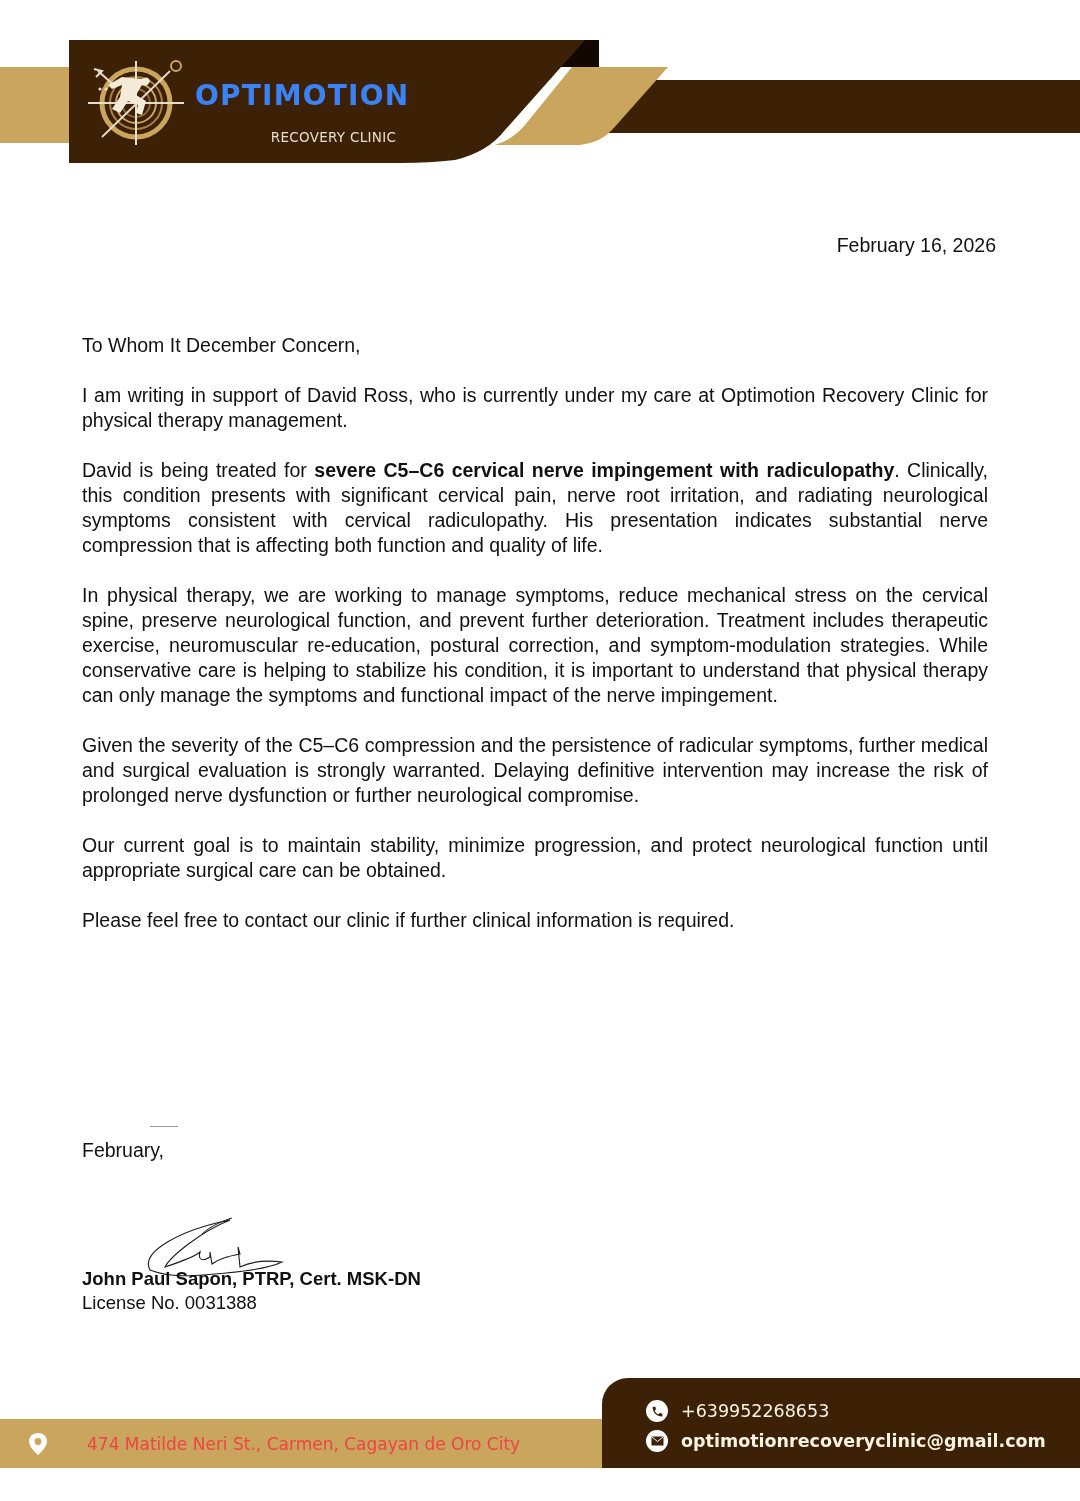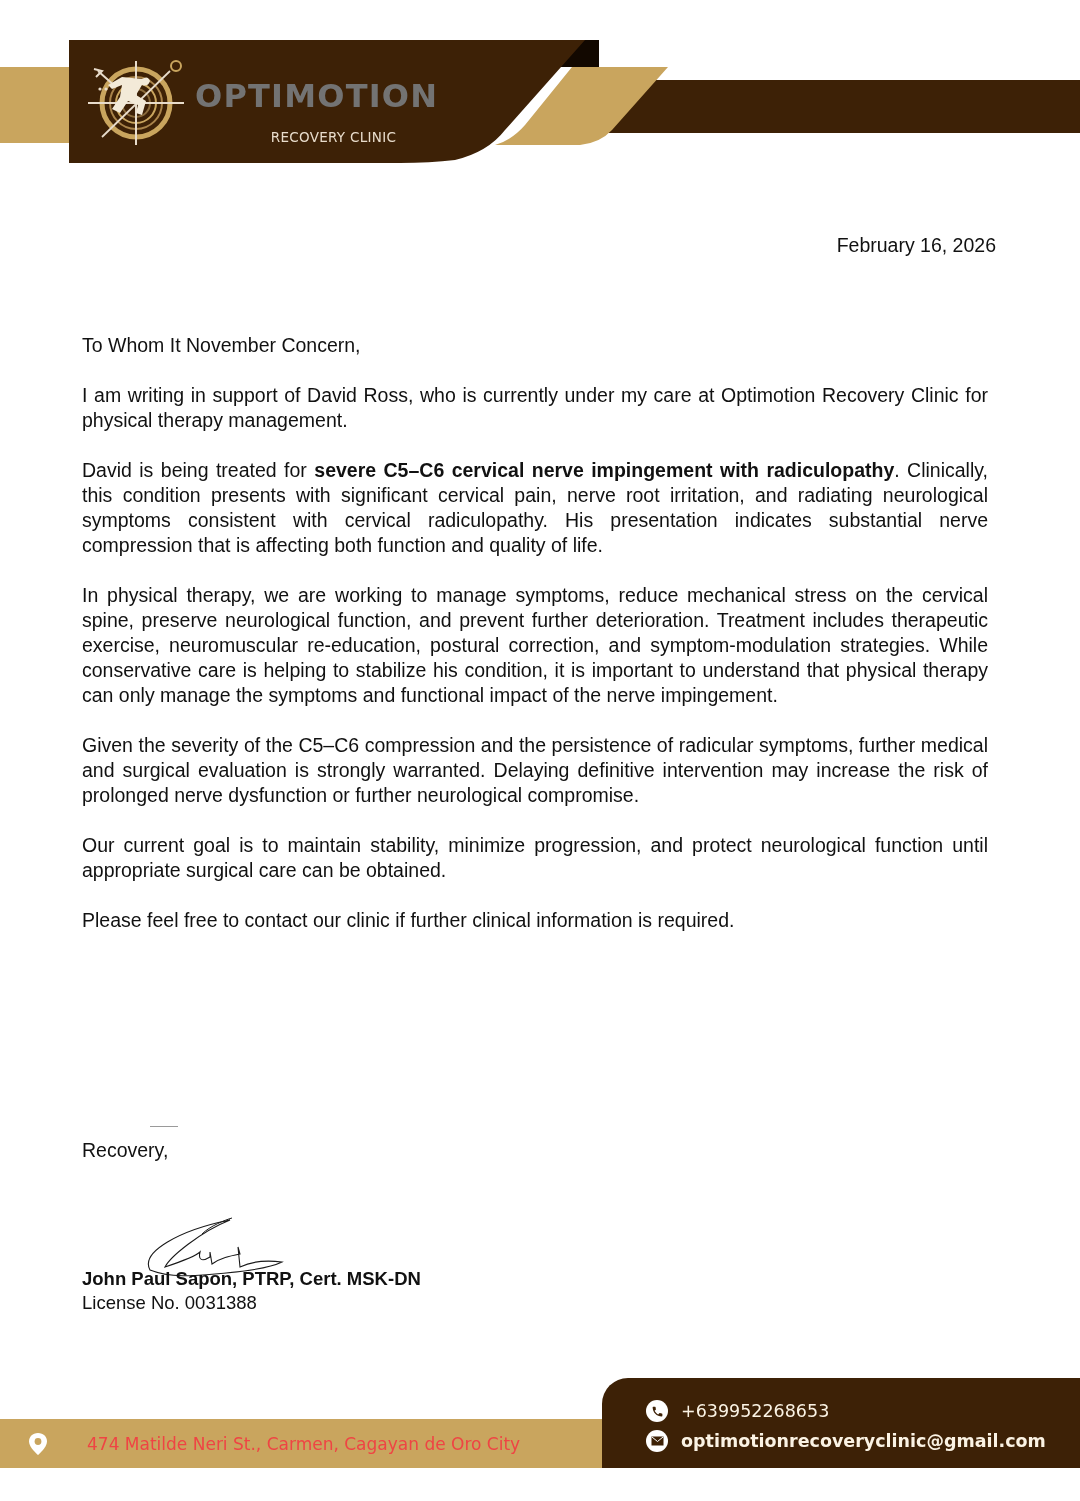--- a/index.html
+++ b/index.html
@@ -4,21 +4,21 @@
   <style>
     html, body { margin: 0; padding: 0; background: #ffffff; }
     body {
       width: 1080px; height: 1501px; position: relative; overflow: hidden;
       font-family: "Liberation Sans", "DejaVu Sans", sans-serif; color: #111111;
     }
     .header-svg { position: absolute; left: 0; top: 0; width: 1080px; height: 180px; }
     .logo-mark { position: absolute; left: 84px; top: 57px; width: 104px; height: 90px; }
     .brand-name {
       position: absolute; left: 195px; top: 74px; font-family: "DejaVu Sans", sans-serif;
-      font-weight: bold; font-size: 32px; letter-spacing: 1.2px; color: #737373; line-height: 44px;
+      font-weight: bold; font-size: 28px; letter-spacing: 1.2px; color: #3b82f6; line-height: 44px;
     }
     .brand-sub {
       position: absolute; left: 196px; top: 121px; width: 275px; height: 20px;
       display: flex; align-items: center; gap: 8px;
       font-family: "DejaVu Sans", sans-serif; font-size: 13.5px; color: #e8dccb; letter-spacing: 0.3px; flex-direction: column;
     }
     .brand-sub .rule { flex: 1; height: 1px; background: #c9a55e; }
 
     .date {
       position: absolute; right: 84px; top: 233px; font-size: 19.5px; line-height: 24px;
@@ -92,31 +92,31 @@
 <div class="brand-name">OPTIMOTION</div>
 <div class="brand-sub">
   <span class="rule"></span>
   <span>RECOVERY CLINIC</span>
   <span class="rule"></span>
 </div>
 
 <div class="date">February 16, 2026</div>
 
 <div class="letter">
-  <p class="salutation">To Whom It November Concern,</p>
+  <p class="salutation">To Whom It December Concern,</p>
   <p>I am writing in support of David Ross, who is currently under my care at Optimotion Recovery Clinic for physical therapy management.</p>
   <p><span>David is being treated for </span><b>severe C5–C6 cervical nerve impingement with radiculopathy</b><span>. Clinically, this condition presents with significant cervical pain, nerve root irritation, and radiating neurological symptoms consistent with cervical radiculopathy. His presentation indicates substantial nerve compression that is affecting both function and quality of life.</span></p>
   <p>In physical therapy, we are working to manage symptoms, reduce mechanical stress on the cervical spine, preserve neurological function, and prevent further deterioration. Treatment includes therapeutic exercise, neuromuscular re-education, postural correction, and symptom-modulation strategies. While conservative care is helping to stabilize his condition, it is important to understand that physical therapy can only manage the symptoms and functional impact of the nerve impingement.</p>
   <p>Given the severity of the C5–C6 compression and the persistence of radicular symptoms, further medical and surgical evaluation is strongly warranted. Delaying definitive intervention may increase the risk of prolonged nerve dysfunction or further neurological compromise.</p>
   <p>Our current goal is to maintain stability, minimize progression, and protect neurological function until appropriate surgical care can be obtained.</p>
   <p>Please feel free to contact our clinic if further clinical information is required.</p>
 </div>
 
 <div class="faint-mark"></div>
-<div class="closing">Recovery,</div>
+<div class="closing">February,</div>
 
 <svg class="signature-svg" viewBox="0 0 160 75">
   <path d="M10,58 C0,40 40,18 90,8 C60,20 30,45 25,55 C40,50 55,45 60,40 C58,48 62,50 70,45 L70,40 L72,52 C80,46 90,44 100,42 L98,35 L100,55 C110,50 125,48 142,50 C130,56 100,60 75,62 C55,64 30,66 10,58 Z" fill="none" stroke="#1a1a1a" stroke-width="1.1"></path>
   <path d="M62,22 C70,14 85,8 92,6" fill="none" stroke="#1a1a1a" stroke-width="1"></path>
 </svg>
 
 <div class="signer-name">John Paul Sapon, PTRP, Cert. MSK-DN</div>
 <div class="license">License No. 0031388</div>
 
 <div class="footer-gold"></div>

